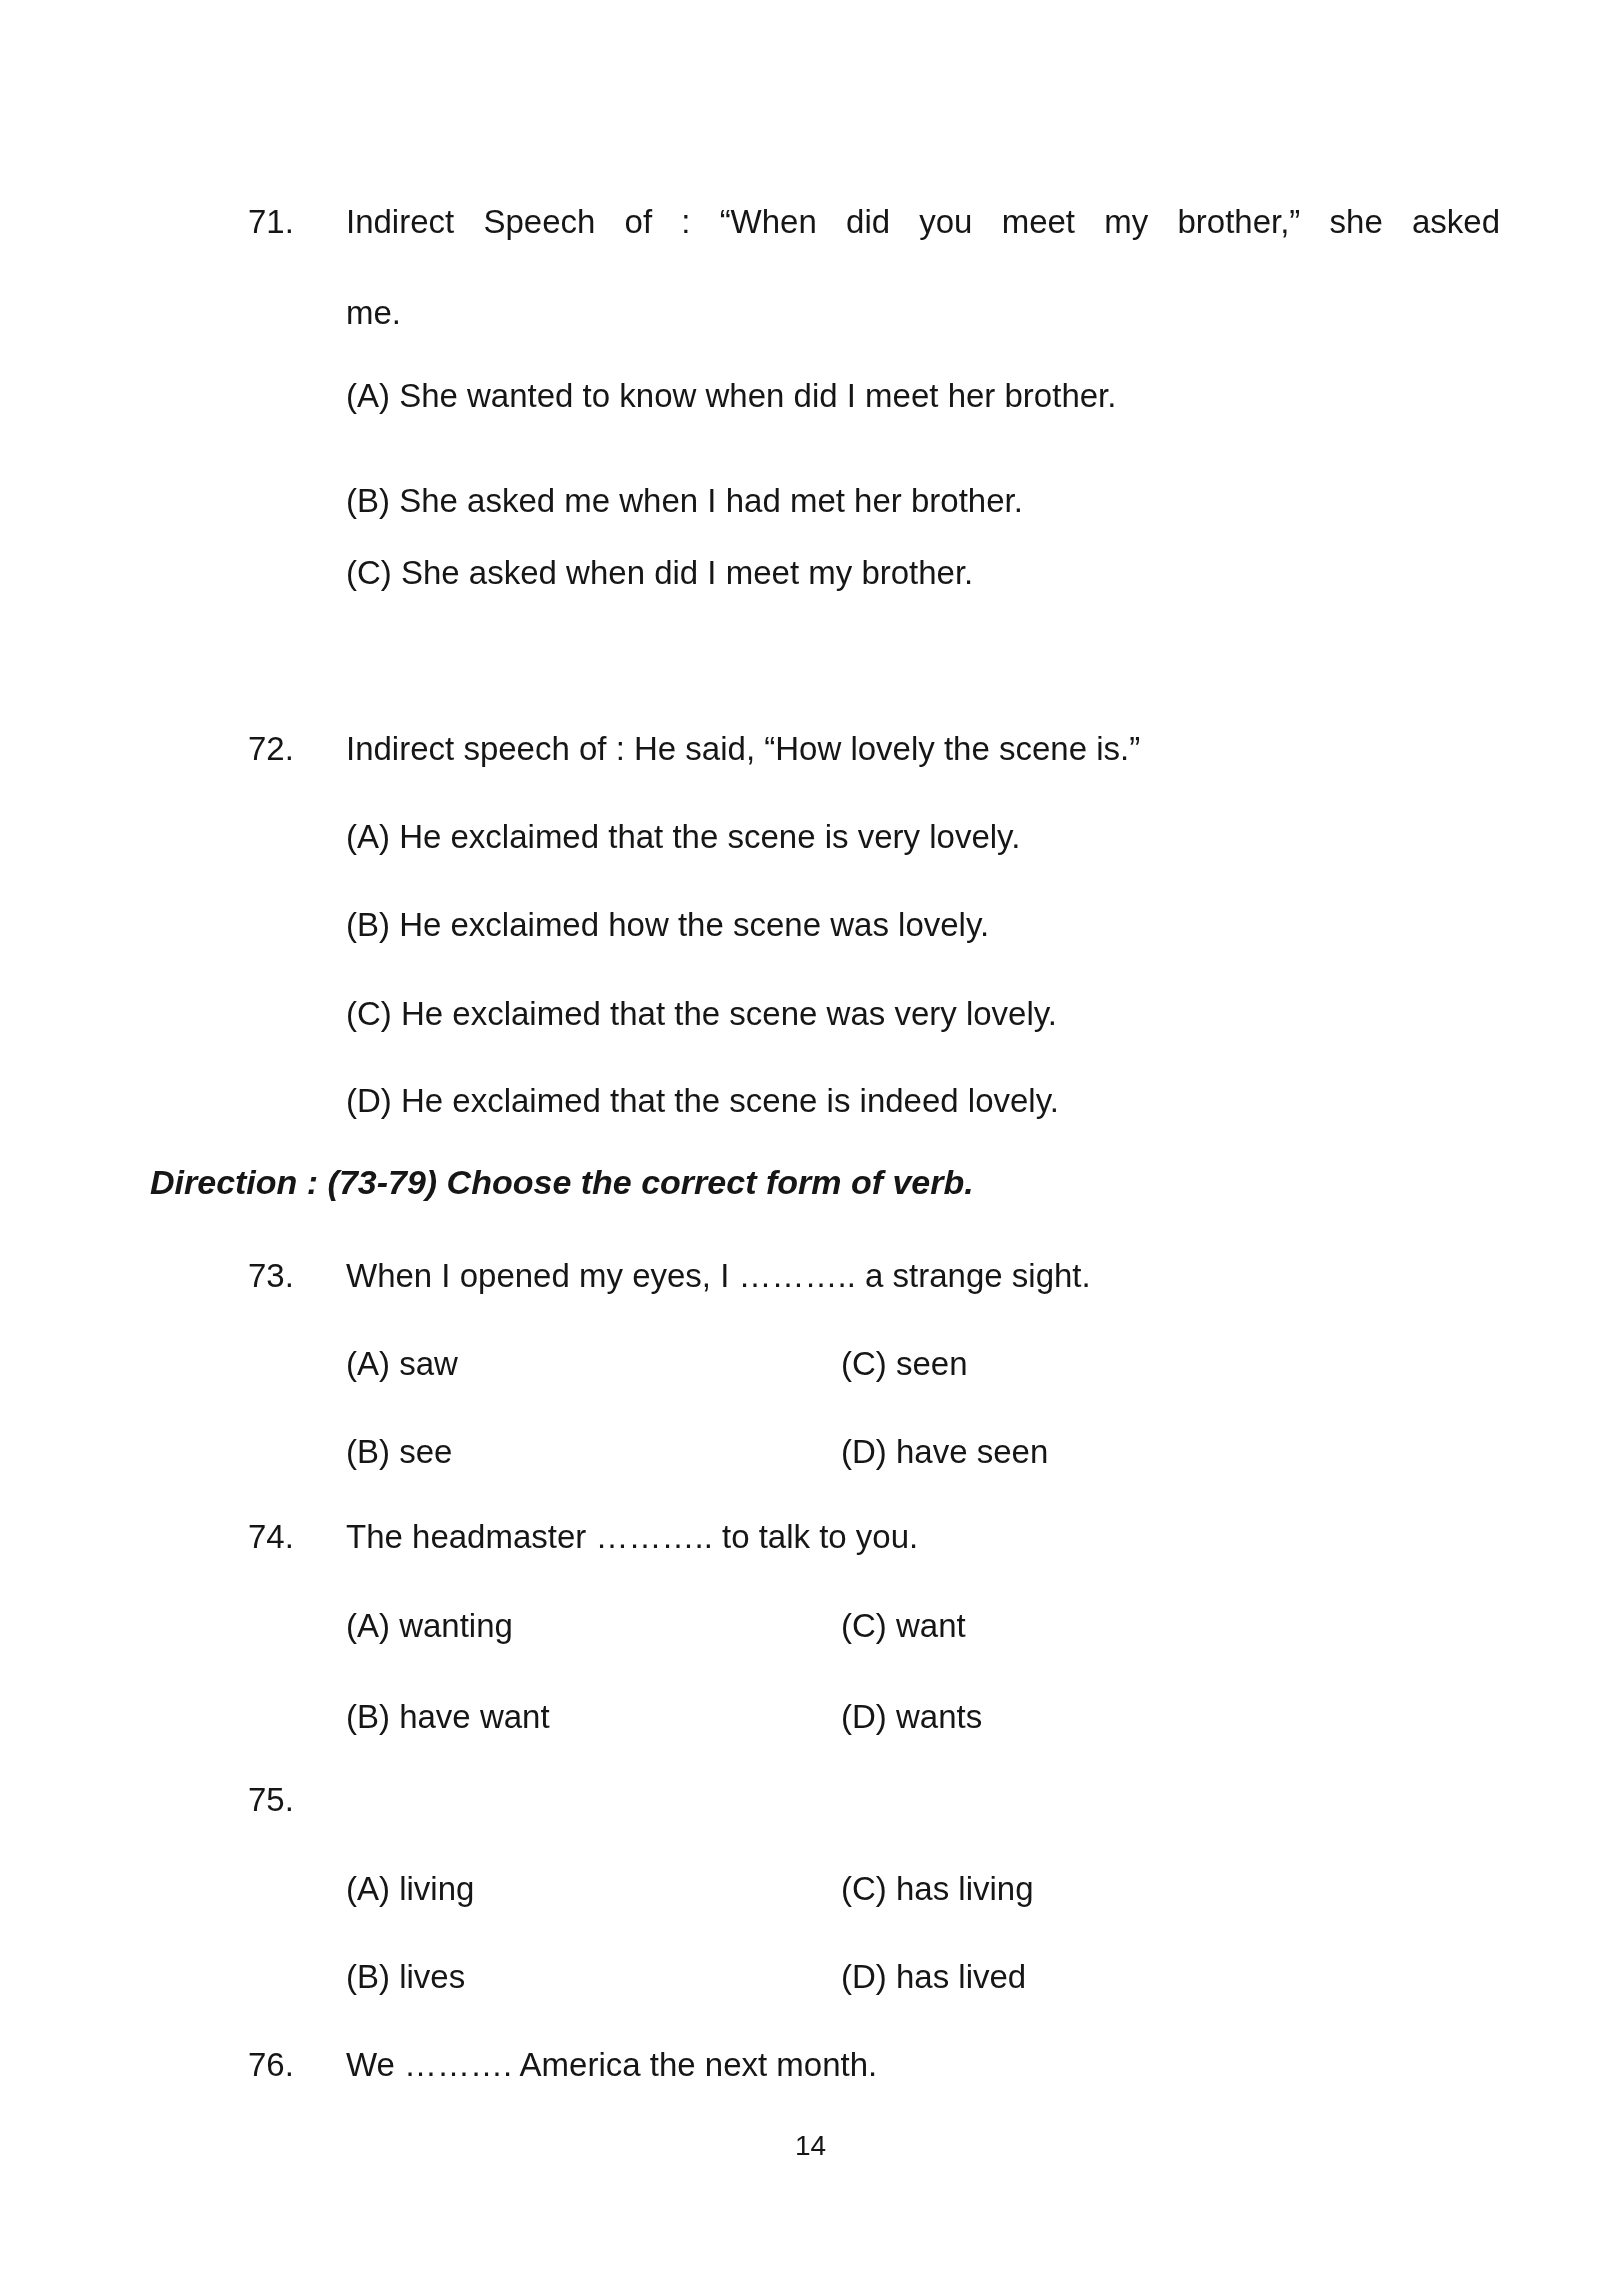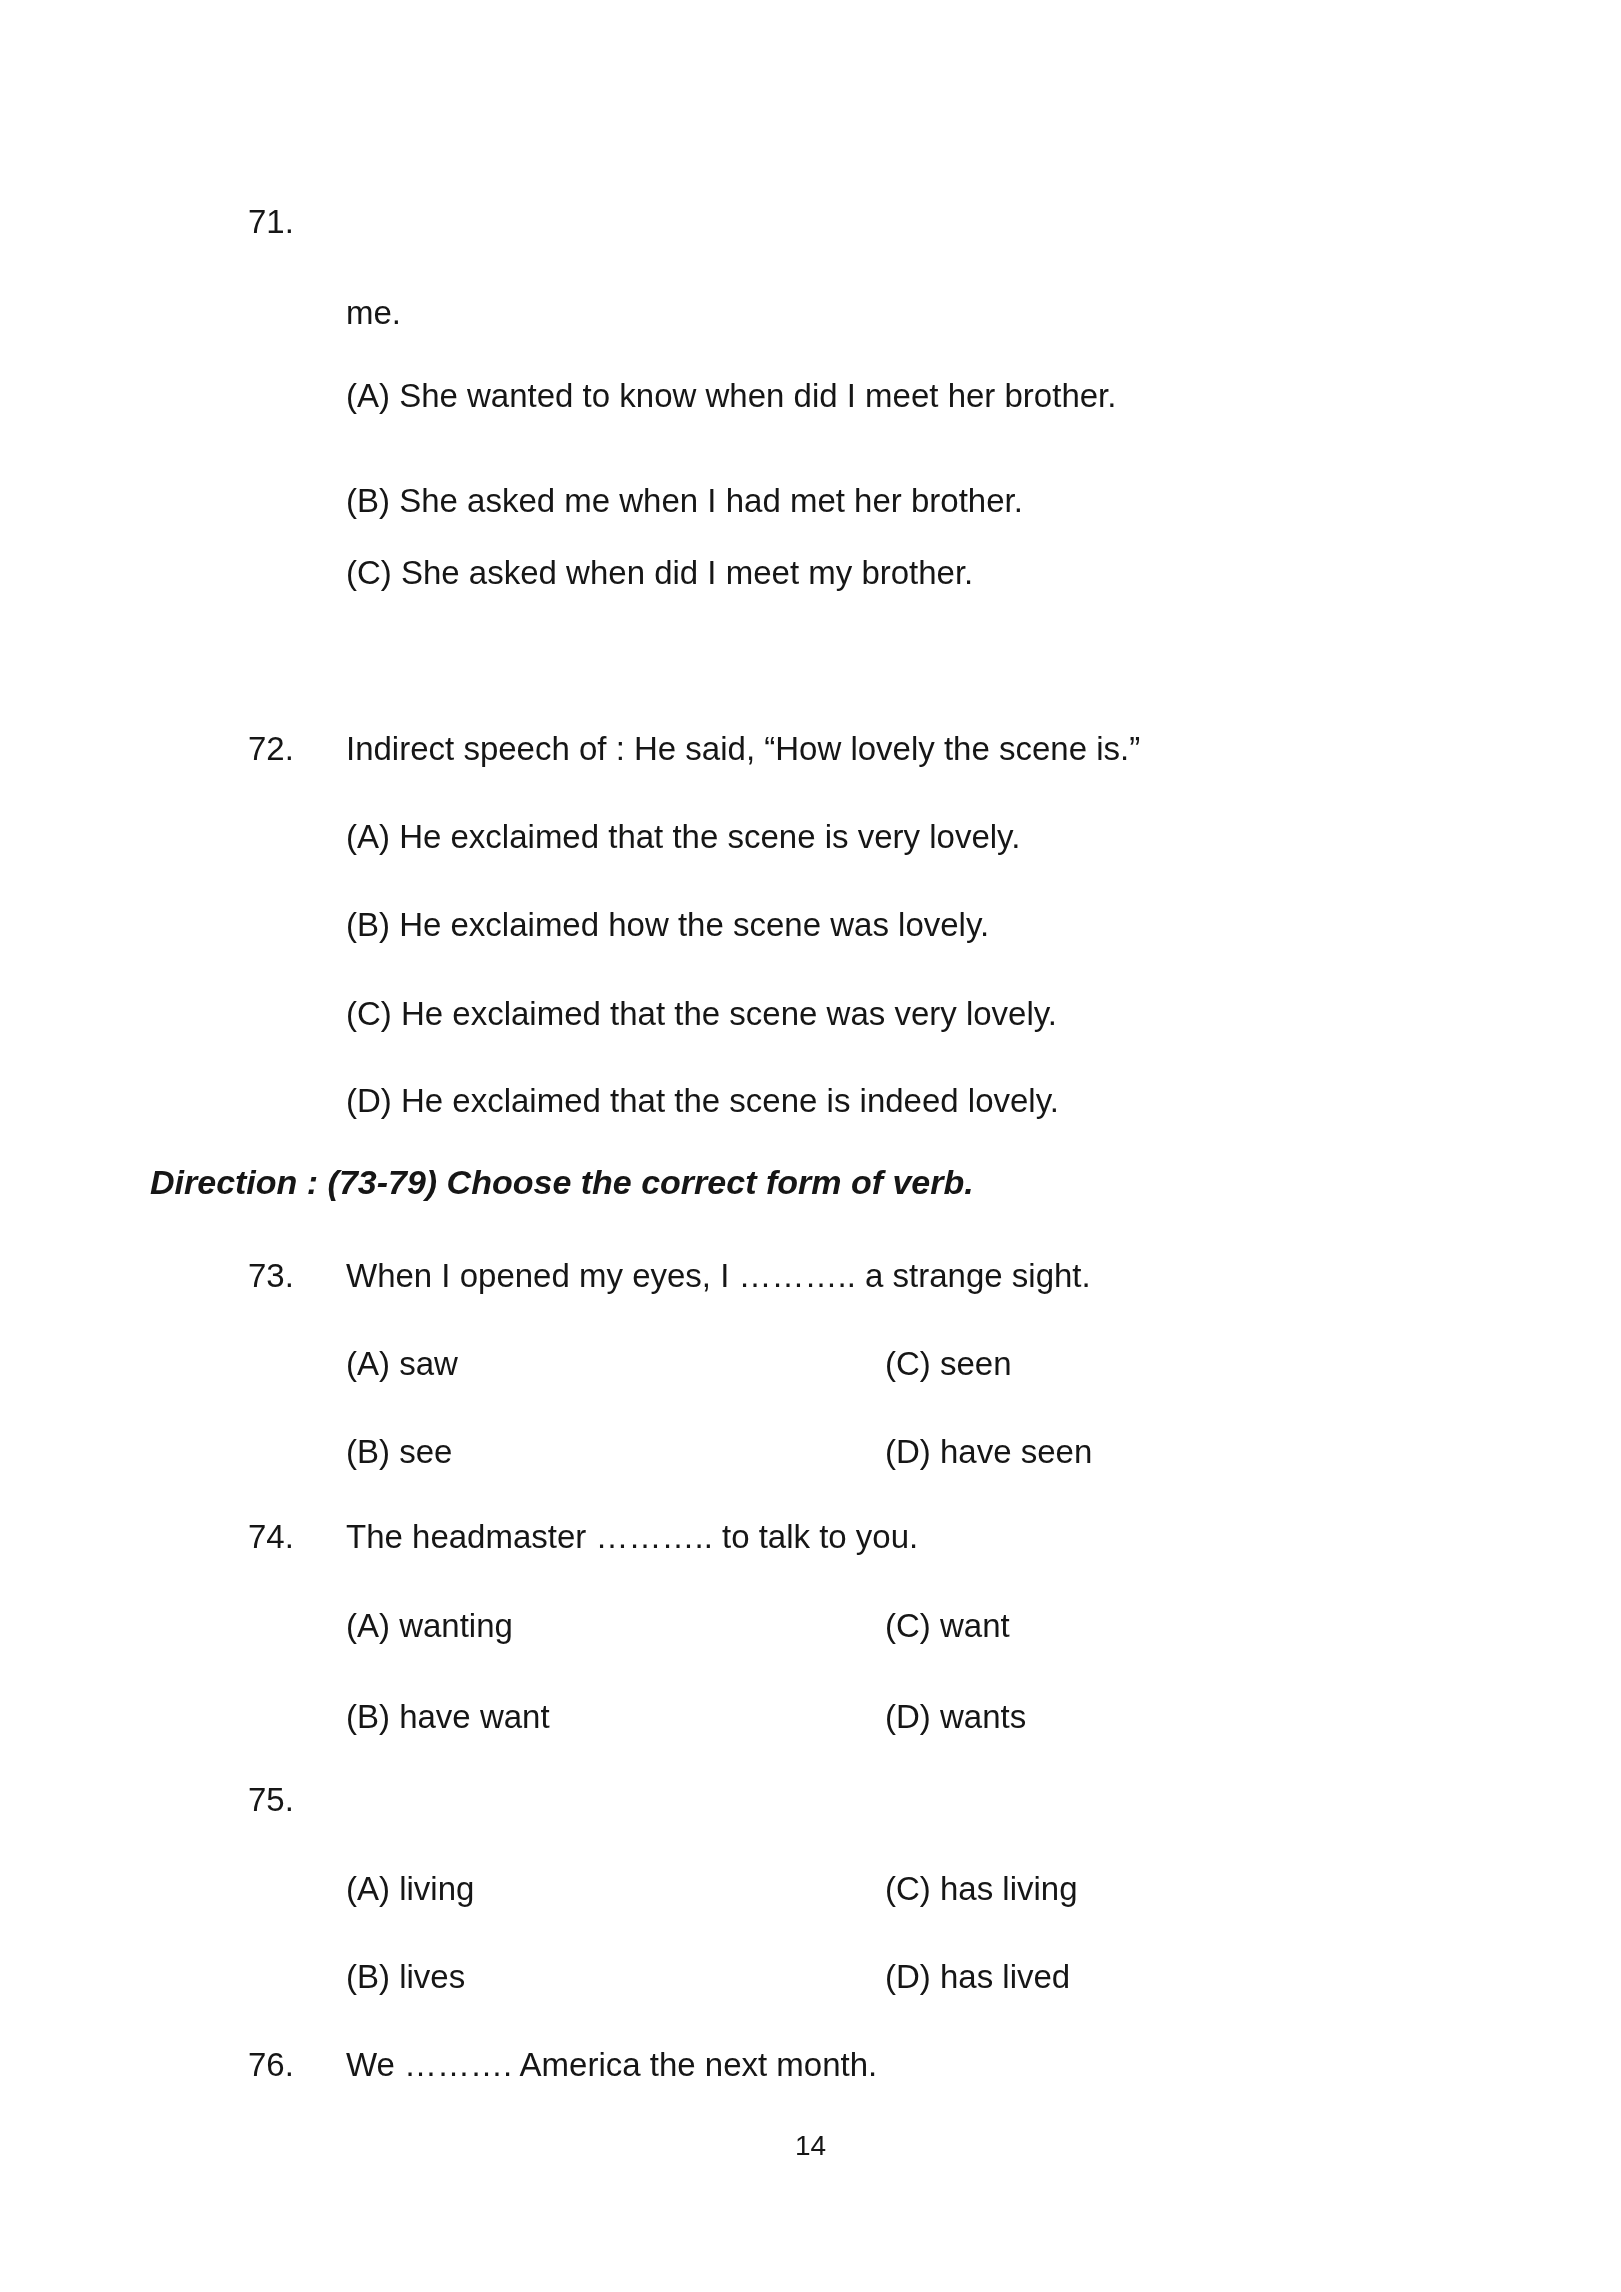--- a/index.html
+++ b/index.html
@@ -17,21 +17,21 @@
     overflow: hidden;
   }
   .row {
     position: absolute;
     font-size: 33px;
     line-height: 41px;
     white-space: nowrap;
   }
   .col-num  { left: 248px; }
   .col-text { left: 346px; }
-  .col-opt2 { left: 841px; margin-left: 44px; }
+  .col-opt2 { left: 841px; }
   .justify-line {
     width: 1154px;
     white-space: normal;
     text-align: justify;
     text-align-last: justify;
   }
   .direction {
     left: 150px;
     font-size: 34px;
     font-weight: bold;
@@ -43,20 +43,21 @@
     text-align: center;
     font-size: 28px;
   }
 </style>
 </head>
 <body>
 
 <div class="page">
 
   <div class="row col-num" style="top:201px">71.</div>
+  <div class="row col-text justify-line" style="top:201px">Indirect Speech of : “When did you meet my brother,” she asked</div>
   <div class="row col-text" style="top:292px">me.</div>
   <div class="row col-text" style="top:375px">(A) She wanted to know when did I meet her brother.</div>
   <div class="row col-text" style="top:480px">(B) She asked me when I had met her brother.</div>
   <div class="row col-text" style="top:552px">(C) She asked when did I meet my brother.</div>
 
   <div class="row col-num" style="top:728px">72.</div>
   <div class="row col-text" style="top:728px">Indirect speech of : He said, “How lovely the scene is.”</div>
   <div class="row col-text" style="top:816px">(A) He exclaimed that the scene is very lovely.</div>
   <div class="row col-text" style="top:904px">(B) He exclaimed how the scene was lovely.</div>
   <div class="row col-text" style="top:993px">(C) He exclaimed that the scene was very lovely.</div>

